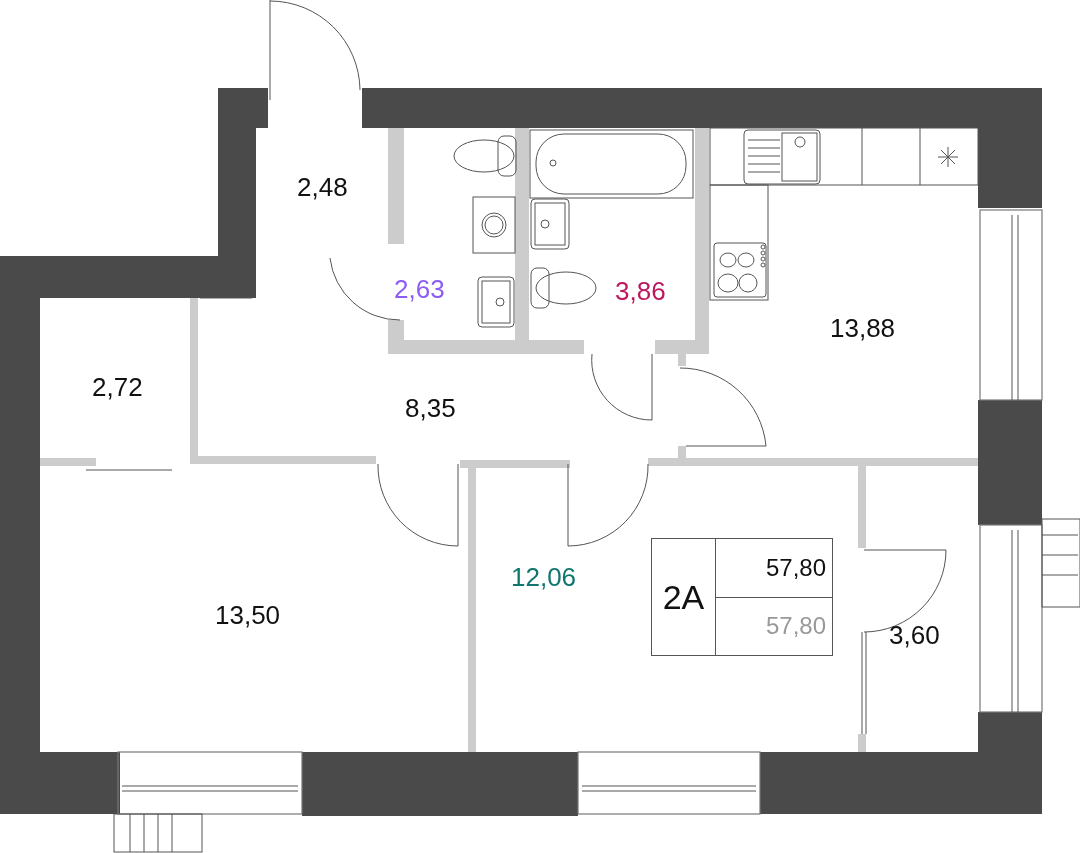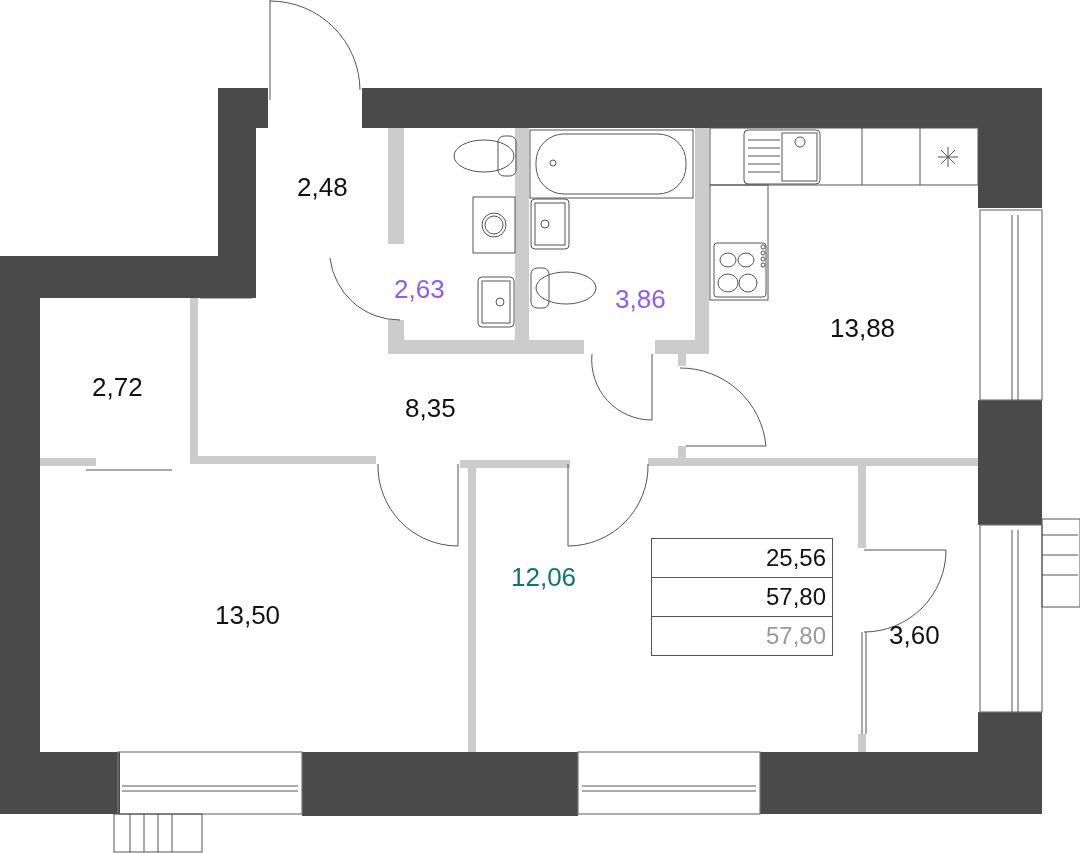--- a/index.html
+++ b/index.html
@@ -160,27 +160,27 @@
     <ellipse class="ln" cx="748" cy="283" rx="9" ry="9"></ellipse>
     <circle class="ln" cx="763" cy="247" r="2"></circle>
     <circle class="ln" cx="763" cy="253" r="2"></circle>
     <circle class="ln" cx="763" cy="259" r="2"></circle>
     <circle class="ln" cx="763" cy="265" r="2"></circle>
   </g>
 </svg>
 
 <div style="position:absolute;left:297px;top:172px;font-size:26px;color:#111;">2,48</div>
 <div style="position:absolute;left:394px;top:274px;font-size:26px;color:#8b5cf6;">2,63</div>
-<div style="position:absolute;left:615px;top:276px;font-size:26px;color:#8b5cf6;margin-top:8px;">3,86</div>
+<div style="position:absolute;left:615px;top:276px;font-size:26px;color:#be185d;">3,86</div>
 <div style="position:absolute;left:830px;top:313px;font-size:26px;color:#111;">13,88</div>
 <div style="position:absolute;left:92px;top:372px;font-size:26px;color:#111;">2,72</div>
 <div style="position:absolute;left:405px;top:393px;font-size:26px;color:#111;">8,35</div>
 <div style="position:absolute;left:215px;top:600px;font-size:26px;color:#111;">13,50</div>
 <div style="position:absolute;left:511px;top:562px;font-size:26px;color:#0f766e;">12,06</div>
 <div style="position:absolute;left:889px;top:620px;font-size:26px;color:#111;">3,60</div>
 
 <div class="summary">
+  <div class="code">2A</div>
   <div class="vals">
-    <div>25,56</div>
     <div>57,80</div>
     <div>57,80</div>
   </div>
 </div>
 
 </body></html>

